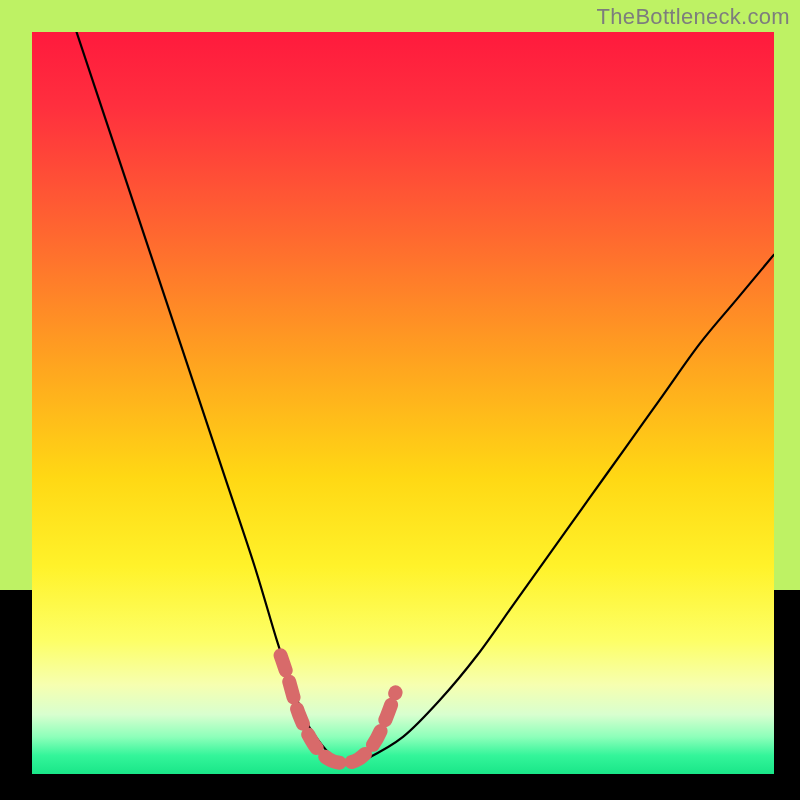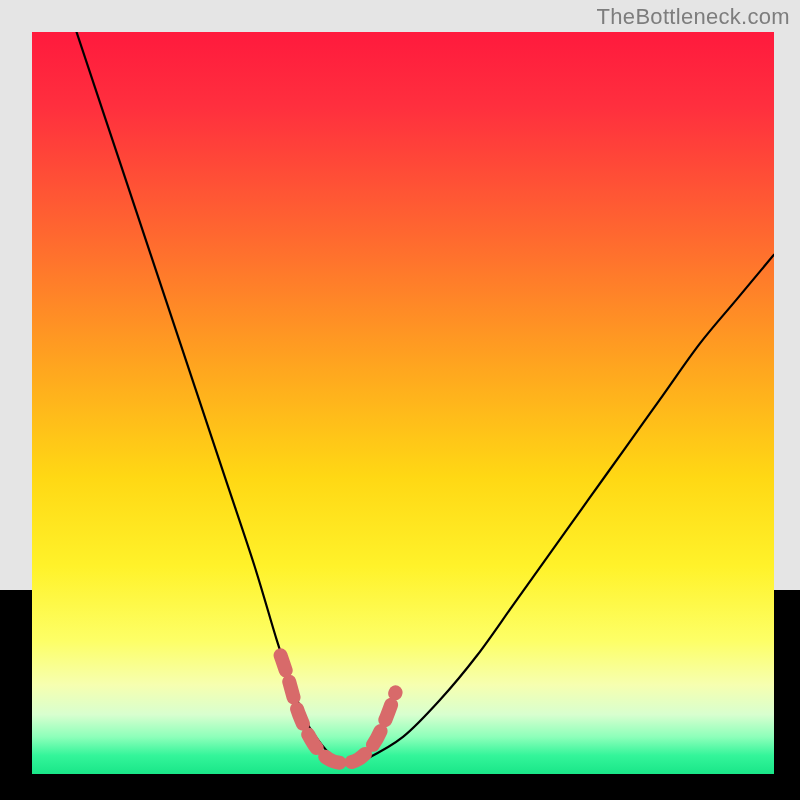--- a/index.html
+++ b/index.html
@@ -8,21 +8,21 @@
     width: 800px;
     height: 800px;
     background: #000;
     overflow: hidden;
     font-family: Arial, Helvetica, sans-serif;
   }
   .stage {
     position: relative;
     width: 800px;
     height: 590px;
-    background: #e5e5e5;
+    background: #bef264;
   }
   .watermark {
     position: absolute;
     top: 4px;
     right: 10px;
     color: #7d7d7d;
     font-size: 22px;
     font-weight: 500;
     letter-spacing: 0.3px;
     z-index: 20;

